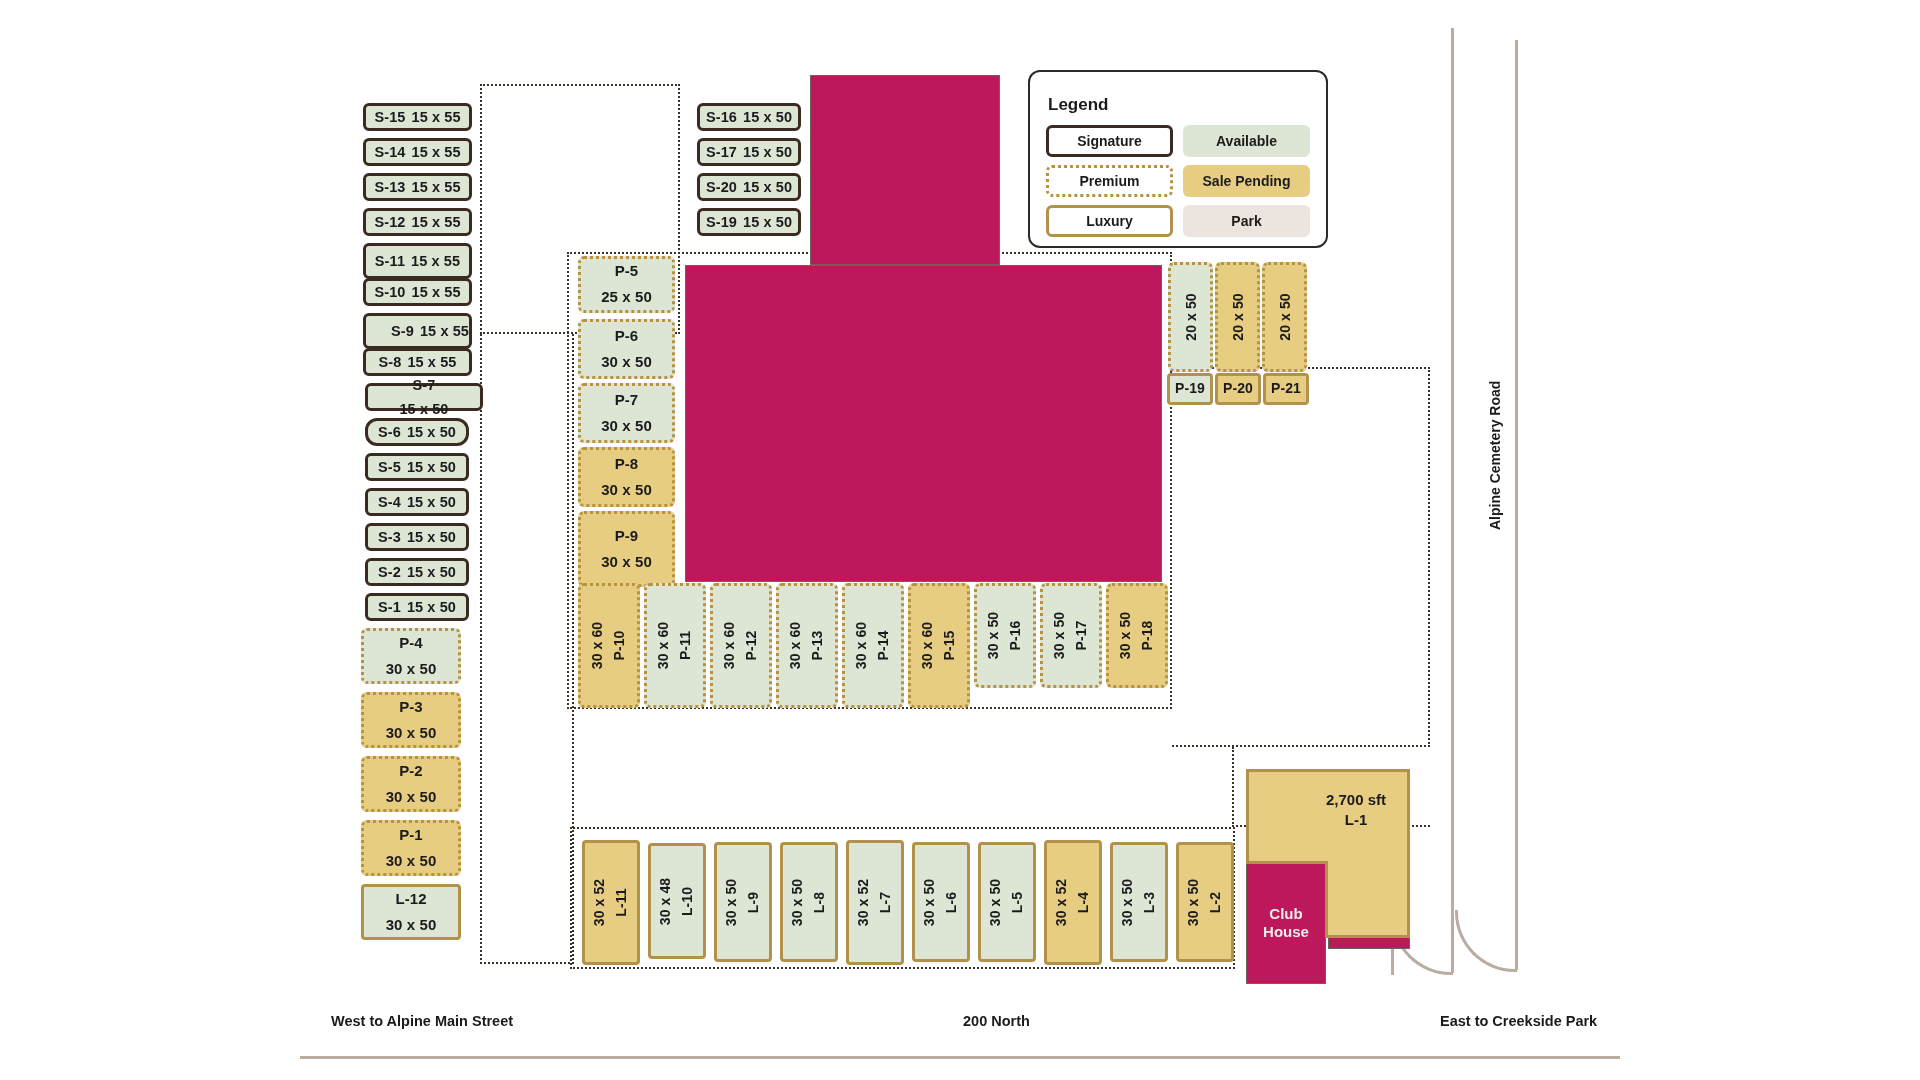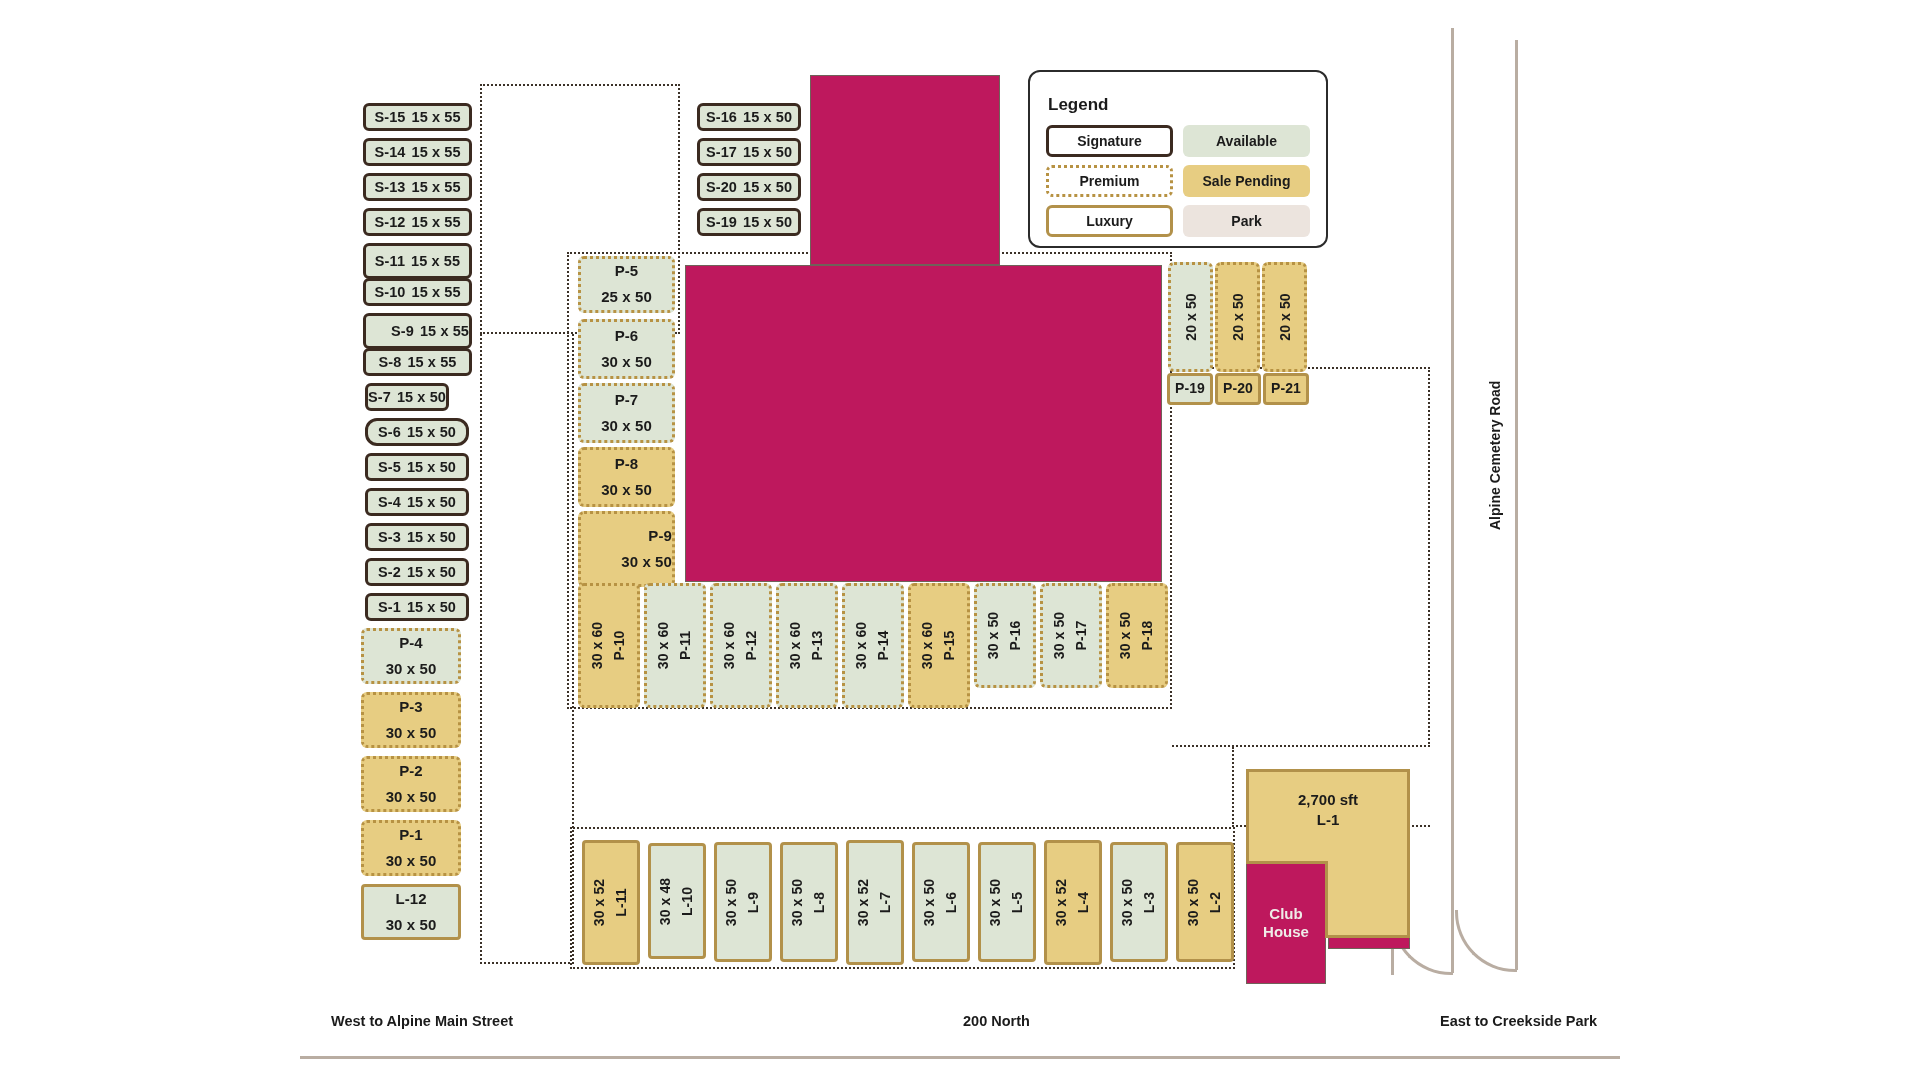--- a/index.html
+++ b/index.html
@@ -71,21 +71,21 @@
     display:flex;align-items:center;justify-content:center;text-align:center;
     color:#efece8;font-weight:bold;font-size:15px;line-height:1.2;
   }
 
   
   .lshape{
     position:absolute;background:#e7cd82;border:3px solid #b2914a;box-sizing:border-box;
   }
   .lshape .ltext{
     position:absolute;width:100%;text-align:center;font-weight:bold;font-size:15px;
-    color:#1b1b1b;line-height:1.35;
+    color:#1b1b1b;line-height:1.35;margin-left:28px;
   }
 
   
   .bound{position:absolute;box-sizing:border-box;border:2px dotted #3b3128;background:transparent;}
 
   
   .roadline{position:absolute;background:#b9ada2;}
   .road-vert-label{
     position:absolute;
     font-size:14px;font-weight:bold;color:#1b1b1b;white-space:nowrap;
@@ -190,21 +190,21 @@
     <span class="ldim">15 x 55</span>
   </div>
   <div class="lot oneline cat-signature st-available" style="left:363px;top:313px;width:109px;height:36px;justify-content:flex-end;">
     <span class="lid">S-9</span>
     <span class="ldim">15 x 55</span>
   </div>
   <div class="lot oneline cat-signature st-available" style="left:363px;top:348px;width:109px;height:28px;">
     <span class="lid">S-8</span>
     <span class="ldim">15 x 55</span>
   </div>
-  <div class="lot oneline cat-signature st-available" style="left:365px;top:383px;width:84px;height:28px;">
+  <div class="lot oneline cat-signature st-available" style="left:365px;top:383px;width:118px;height:28px;flex-direction:column;">
     <span class="lid">S-7</span>
     <span class="ldim">15 x 50</span>
   </div>
   <div class="lot oneline cat-signature st-available" style="left:365px;top:418px;width:104px;height:28px;border-radius:12px;">
     <span class="lid">S-6</span>
     <span class="ldim">15 x 50</span>
   </div>
   <div class="lot oneline cat-signature st-available" style="left:365px;top:453px;width:104px;height:28px;">
     <span class="lid">S-5</span>
     <span class="ldim">15 x 50</span>
@@ -274,21 +274,21 @@
     <span class="ldim">30 x 50</span>
   </div>
   <div class="lot twoline cat-premium st-available" style="left:578px;top:383px;width:97px;height:60px;">
     <span class="lid">P-7</span>
     <span class="ldim">30 x 50</span>
   </div>
   <div class="lot twoline cat-premium st-sale-pending" style="left:578px;top:447px;width:97px;height:60px;">
     <span class="lid">P-8</span>
     <span class="ldim">30 x 50</span>
   </div>
-  <div class="lot twoline cat-premium st-sale-pending" style="left:578px;top:511px;width:97px;height:76px;align-items:flex-end;">
+  <div class="lot twoline cat-premium st-sale-pending" style="left:578px;top:511px;width:97px;height:76px;">
     <span class="lid">P-9</span>
     <span class="ldim">30 x 50</span>
   </div>
 
   <div class="lot vert cat-premium st-sale-pending" style="left:578px;top:583px;width:62px;height:125px;">
     <div class="inner">
       <span class="lid">P-10</span>
       <span class="ldim">30 x 60</span>
     </div>
   </div>

